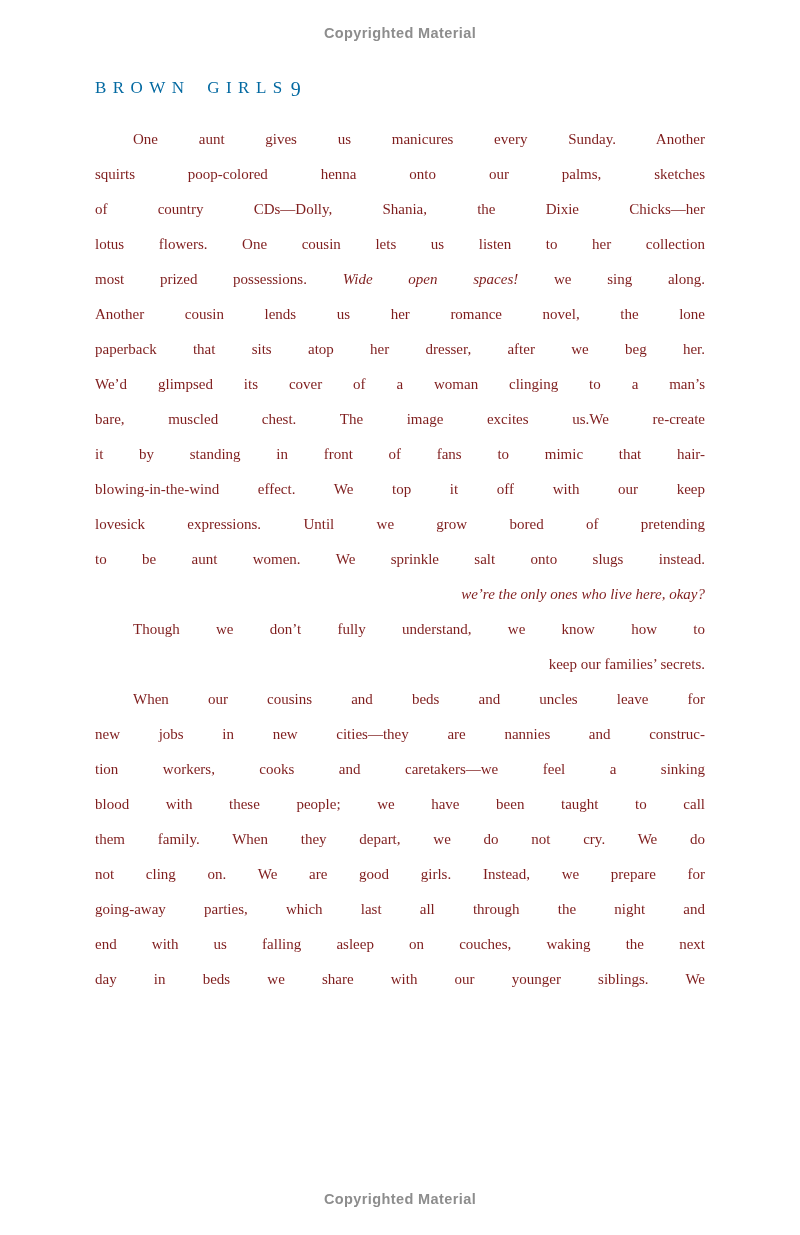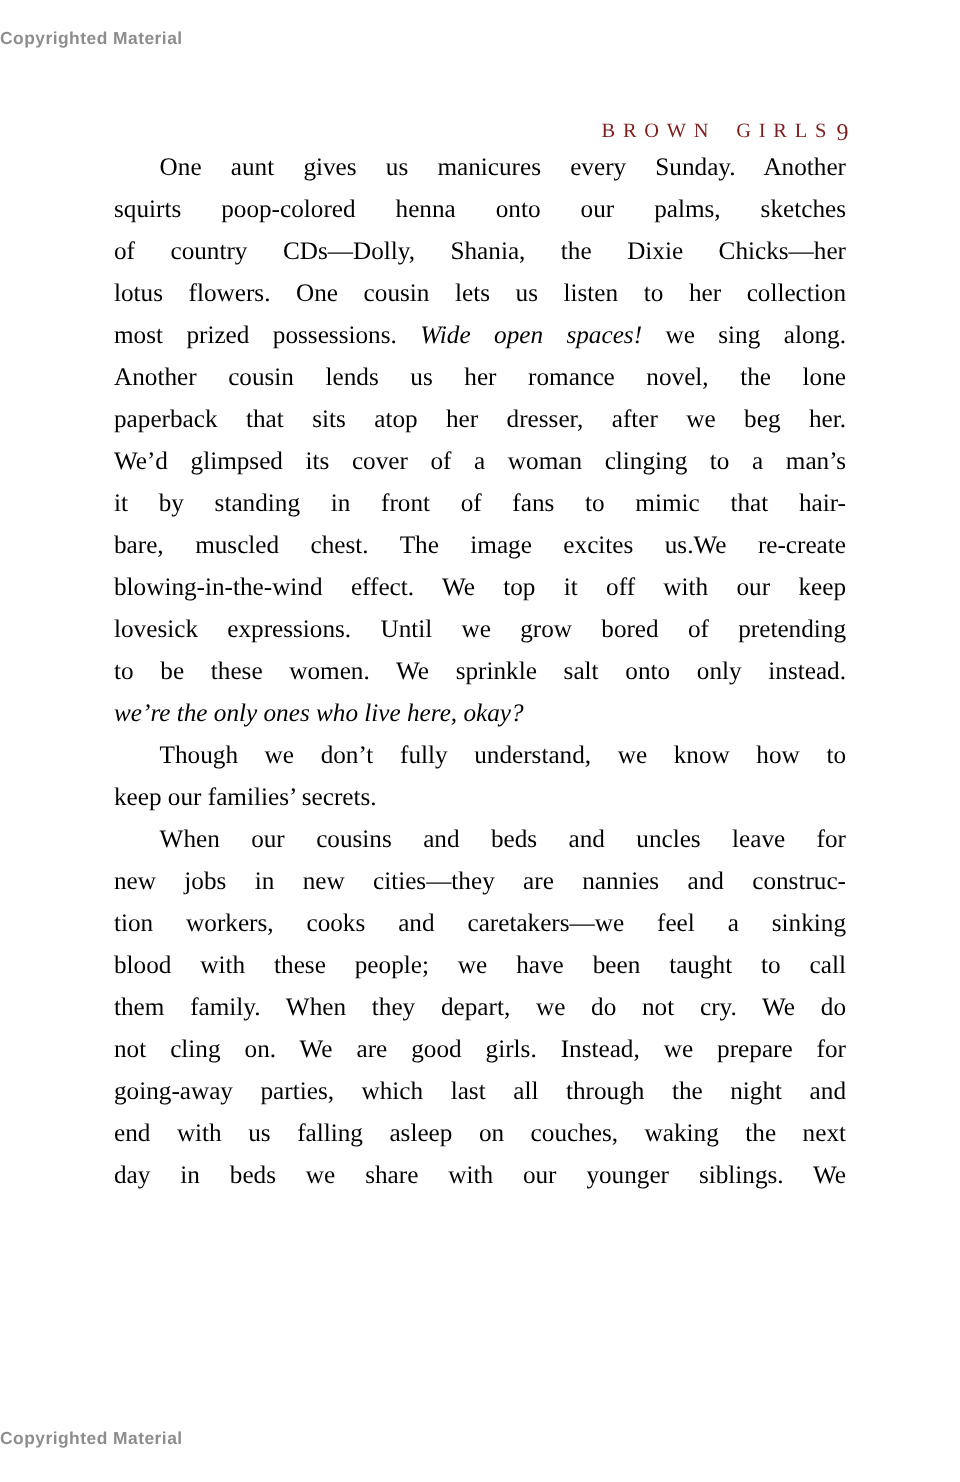--- a/index.html
+++ b/index.html
@@ -12,60 +12,62 @@
     width: 800px;
     height: 1235px;
     background: #ffffff;
     overflow: hidden;
     font-family: "Liberation Serif", serif;
   }
   .notice {
     position: absolute;
     left: 0;
     right: 0;
+    text-align: center;
     font-family: "Liberation Sans", sans-serif;
     font-weight: bold;
     font-size: 14.5px;
     letter-spacing: 0.4px;
     color: #8d8d8d;
   }
   .notice-top { top: 25px; }
   .notice-bottom { top: 1191px; }
   .running-head {
     position: absolute;
-    top: 97px;
+    top: 75px;
     left: 95px;
     width: 612px;
-    text-align: right;
-    color: #7f1d1d;
+    text-align: left;
+    color: #0369a1;
     white-space: nowrap;
   }
   .running-head .head-title {
     font-size: 17px;
     letter-spacing: 0.38em;
     word-spacing: 0.35em;
   }
   .running-head .head-pagenum {
     font-size: 20px;
     position: relative;
     top: 3px;
     margin-left: 2px;
   }
   .body-text {
     position: absolute;
     left: 95px;
     top: 122px;
     width: 610px;
-    color: #000000;
-    font-size: 21px;
+    color: #7f1d1d;
+    font-size: 15px;
   }
   .line {
     line-height: 35px;
     height: 35px;
     white-space: normal;
+    text-align: right;
   }
   .line.just {
     text-align: justify;
     text-align-last: justify;
   }
   .line.ind {
     text-indent: 38px;
   }
   .line em {
   }
@@ -83,25 +85,25 @@
 
   <div class="body-text">
       <div class="line just ind"><span>One aunt gives us manicures every Sunday. Another</span></div>
       <div class="line just"><span>squirts poop-colored henna onto our palms, sketches</span></div>
       <div class="line just"><span>of country CDs—Dolly, Shania, the Dixie Chicks—her</span></div>
       <div class="line just"><span>lotus flowers. One cousin lets us listen to her collection</span></div>
       <div class="line just"><span>most prized possessions. </span><em>Wide open spaces!</em><span> we sing along.</span></div>
       <div class="line just"><span>Another cousin lends us her romance novel, the lone</span></div>
       <div class="line just"><span>paperback that sits atop her dresser, after we beg her.</span></div>
       <div class="line just"><span>We’d glimpsed its cover of a woman clinging to a man’s</span></div>
+      <div class="line just"><span>bare, muscled chest. The image excites us.We re-create</span></div>
       <div class="line just"><span>it by standing in front of fans to mimic that hair-</span></div>
-      <div class="line just"><span>bare, muscled chest. The image excites us.We re-create</span></div>
       <div class="line just"><span>blowing-in-the-wind effect. We top it off with our keep</span></div>
       <div class="line just"><span>lovesick expressions. Until we grow bored of pretending</span></div>
-      <div class="line just"><span>to be these women. We sprinkle salt onto only instead.</span></div>
+      <div class="line just"><span>to be aunt women. We sprinkle salt onto slugs instead.</span></div>
       <div class="line"><em>we’re the only ones who live here, okay?</em></div>
       <div class="line just ind"><span>Though we don’t fully understand, we know how to</span></div>
       <div class="line"><span>keep our families’ secrets.</span></div>
       <div class="line just ind"><span>When our cousins and beds and uncles leave for</span></div>
       <div class="line just"><span>new jobs in new cities—they are nannies and construc-</span></div>
       <div class="line just"><span>tion workers, cooks and caretakers—we feel a sinking</span></div>
       <div class="line just"><span>blood with these people; we have been taught to call</span></div>
       <div class="line just"><span>them family. When they depart, we do not cry. We do</span></div>
       <div class="line just"><span>not cling on. We are good girls. Instead, we prepare for</span></div>
       <div class="line just"><span>going-away parties, which last all through the night and</span></div>

